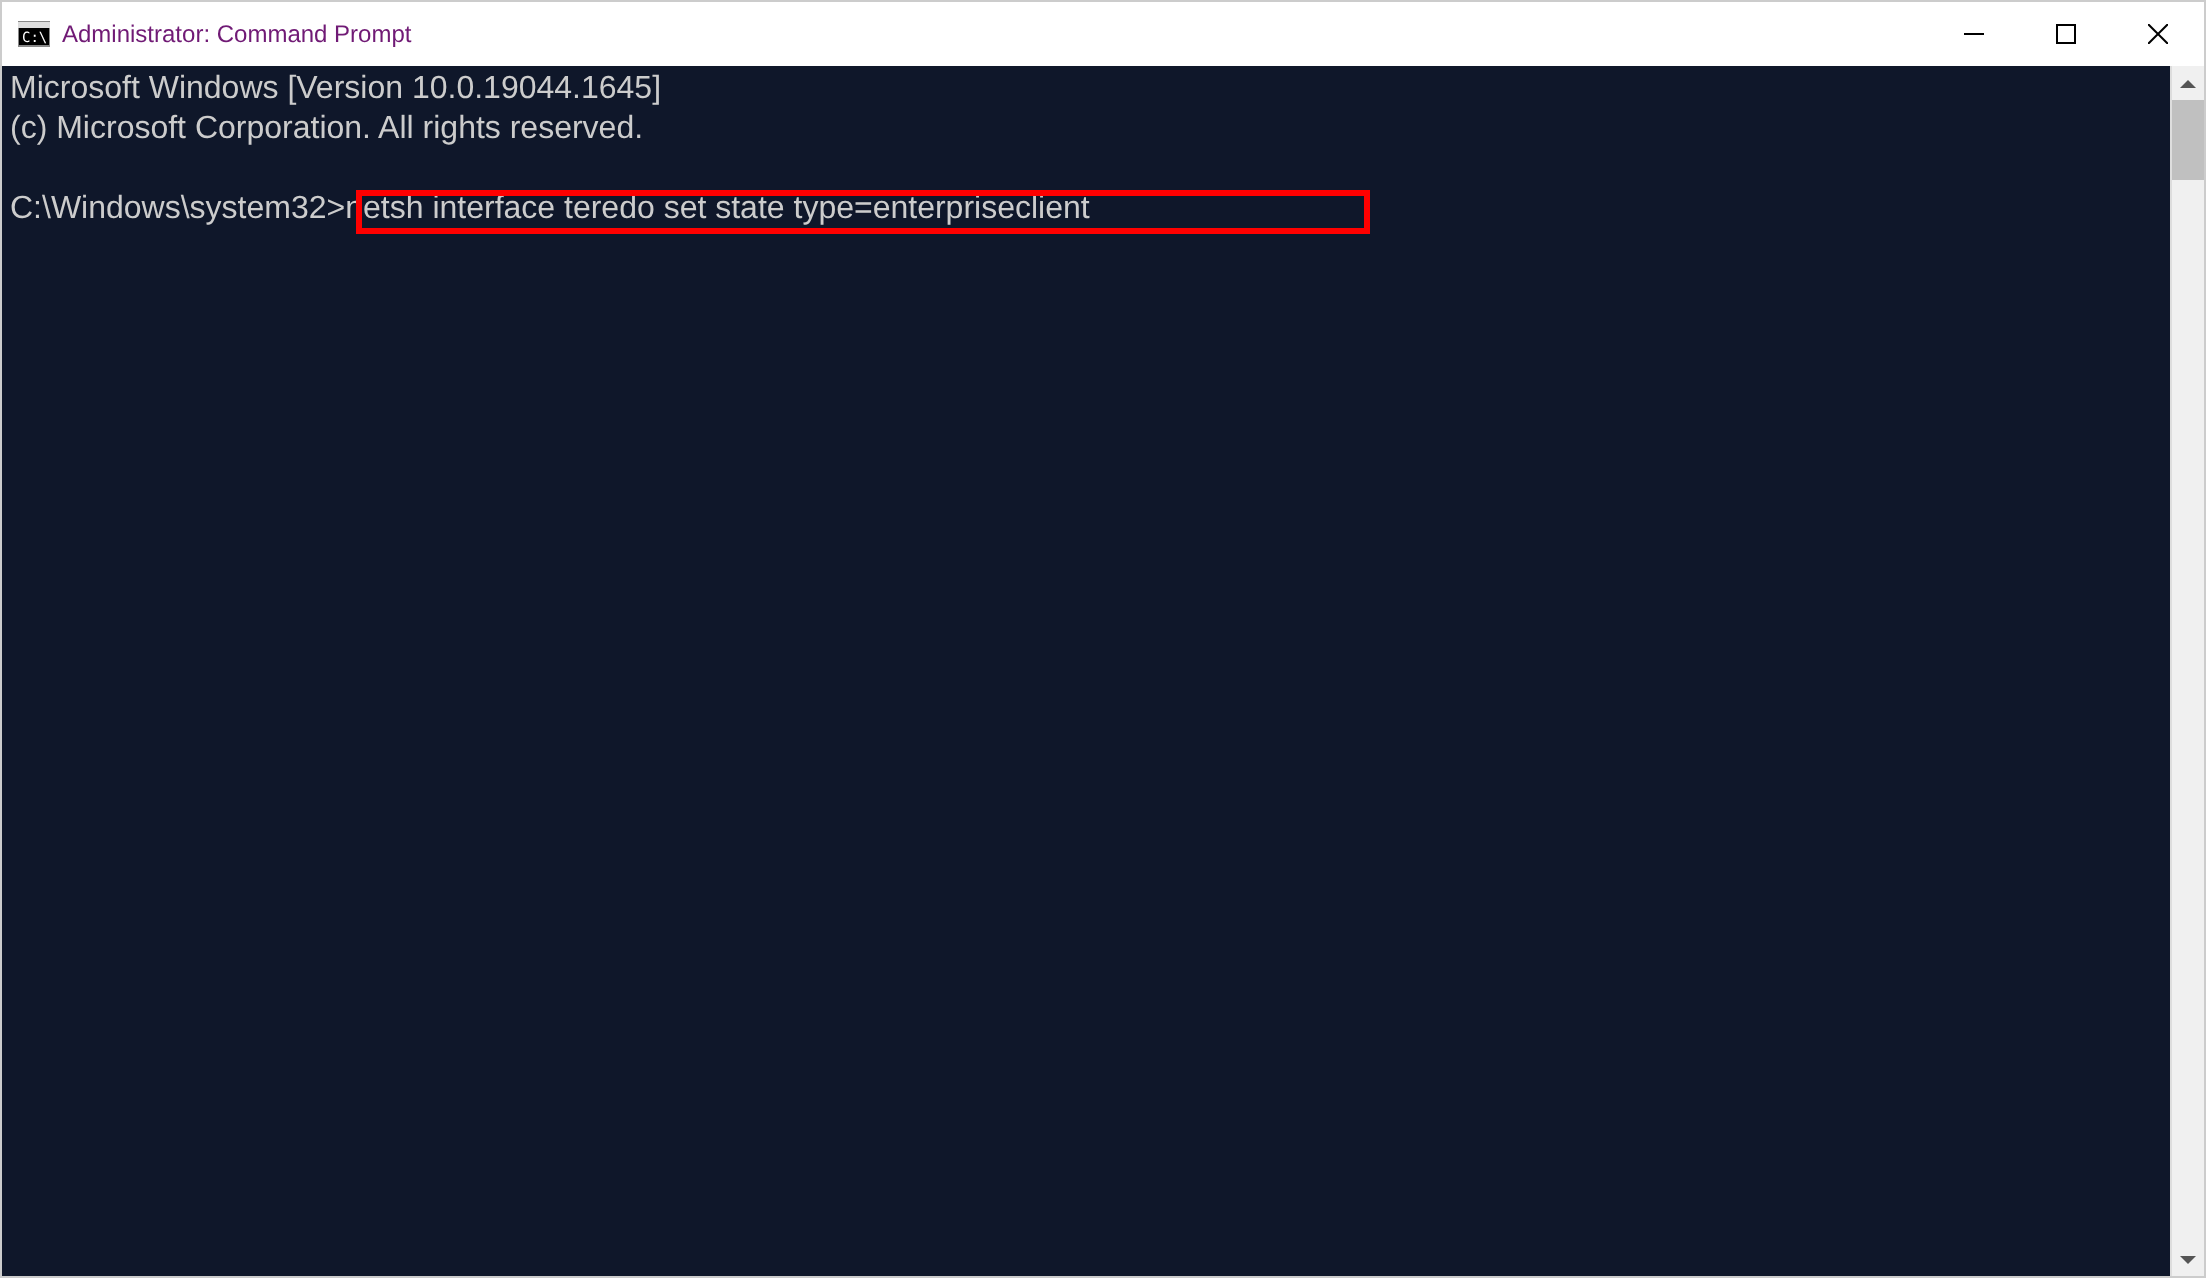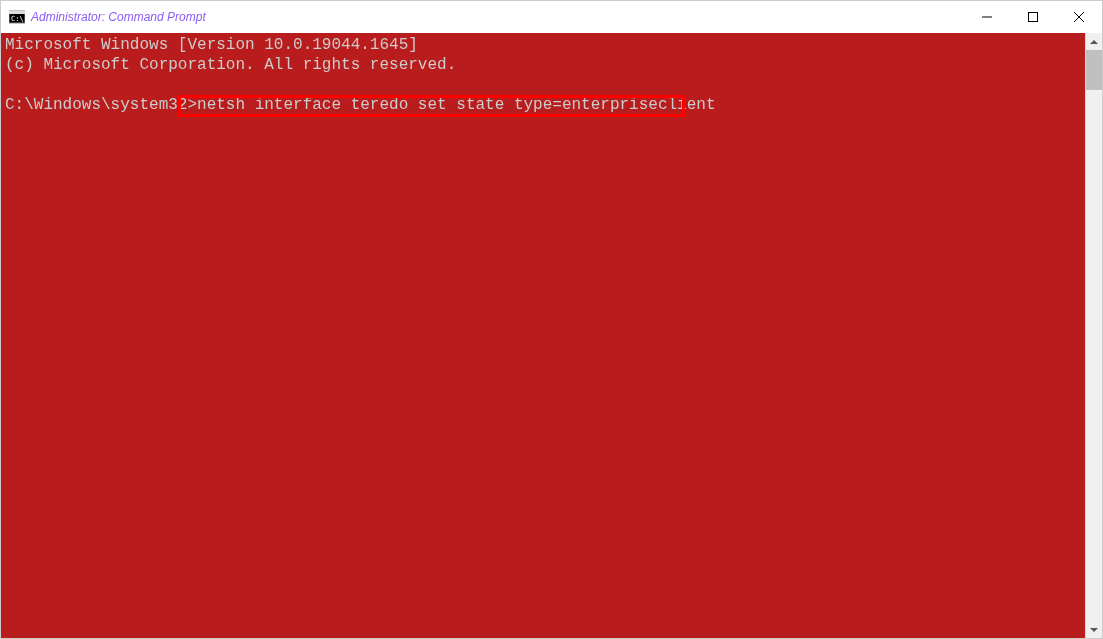--- a/index.html
+++ b/index.html
@@ -21,23 +21,22 @@
     .title-bar-icon {
       width: 16px;
       height: 16px;
       margin-right: 6px;
       display: flex;
       align-items: center;
       justify-content: center;
     }
     .title-bar-text {
       font-size: 12px;
-      color: #8b5cf6;
+      color: #701a75;
       flex: 1;
-      font-style: italic;
     }
     .window-controls {
       display: flex;
       height: 100%;
     }
     .win-btn {
       width: 46px;
       height: 32px;
       display: flex;
       align-items: center;
@@ -47,23 +46,23 @@
       cursor: pointer;
     }
     .terminal-area {
       position: relative;
       width: 100%;
       height: calc(100% - 32px);
       display: flex;
     }
     .terminal {
       flex: 1;
-      background: #b91c1c;
+      background: #0f172a;
       color: #ccc;
-      font-family: Liberation Mono, monospace;
+      font-family: Liberation Sans, sans-serif;
       font-size: 16px;
       line-height: 1.25;
       padding: 2px 4px;
       white-space: pre;
       overflow: hidden;
       position: relative;
     }
     .scrollbar {
       width: 17px;
       background: #f0f0f0;

